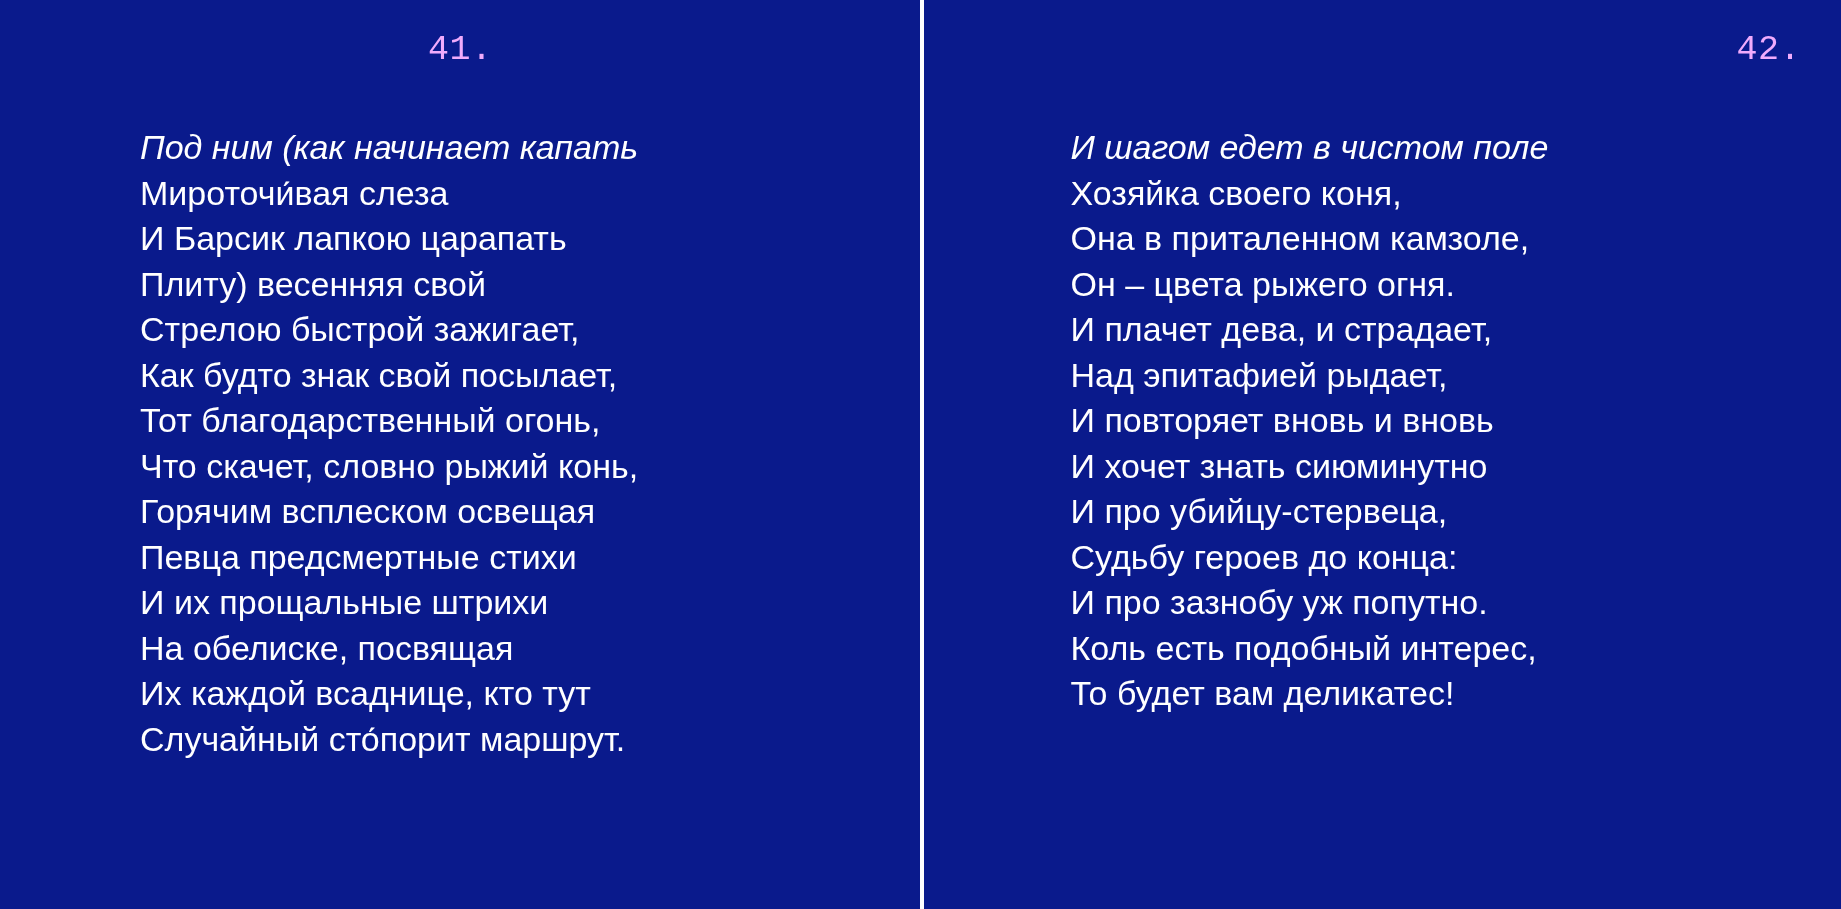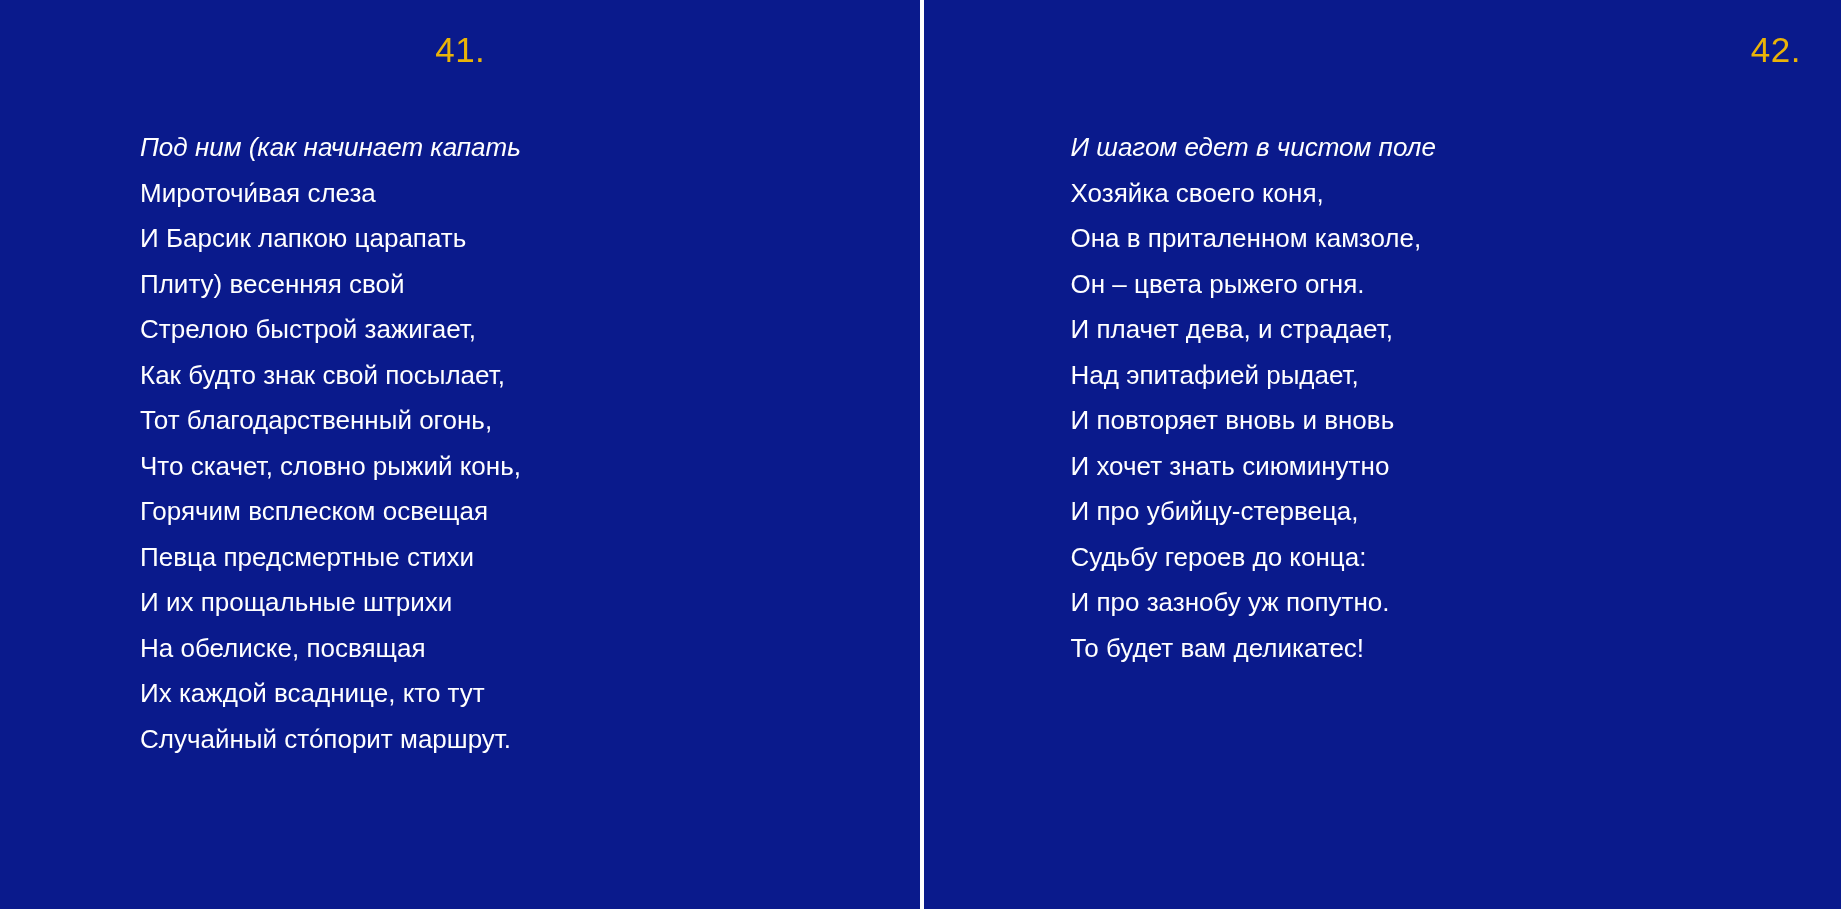--- a/index.html
+++ b/index.html
@@ -38,42 +38,43 @@
   }
   .divider {
     position: absolute;
     left: 920px;
     top: 0;
     width: 4px;
     height: 909px;
     background: #ffffff;
   }
   .stanza-number {
-    color: #eab308;
+    color: #f0abfc;
     font-size: 35px;
     text-align: center;
     letter-spacing: 0.5px;
     margin: 0 0 55px 0;
     font-weight: 400;
+    font-family: Liberation Mono, monospace;
   }
   .column.left .stanza-number {
     margin-left: -100px;
   }
   .column.right .stanza-number {
     margin-left: -100px;
     text-align: right;
   }
   .lines {
     list-style: none;
     margin: 0;
     padding: 0;
   }
   .line {
     color: #ffffff;
-    font-size: 26px;
+    font-size: 34px;
     line-height: 45.5px;
     white-space: pre;
     font-weight: 400;
   }
   .line.italic {
     font-style: italic;
   }
 </style>
 </head>
 <body>
@@ -109,17 +110,18 @@
       <div class="line">Хозяйка своего коня,</div>
       <div class="line">Она в приталенном камзоле,</div>
       <div class="line">Он – цвета рыжего огня.</div>
       <div class="line">И плачет дева, и страдает,</div>
       <div class="line">Над эпитафией рыдает,</div>
       <div class="line">И повторяет вновь и вновь</div>
       <div class="line">И хочет знать сиюминутно</div>
       <div class="line">И про убийцу-стервеца,</div>
       <div class="line">Судьбу героев до конца:</div>
       <div class="line">И про зазнобу уж попутно.</div>
+      <div class="line">Коль есть подобный интерес,</div>
       <div class="line">То будет вам деликатес!</div>
     </div>
   </div>
 
 </div>
 
 </body></html>

